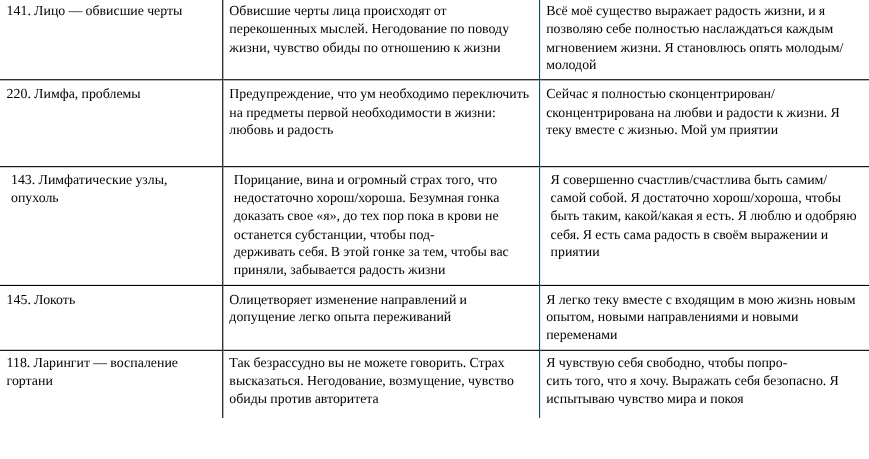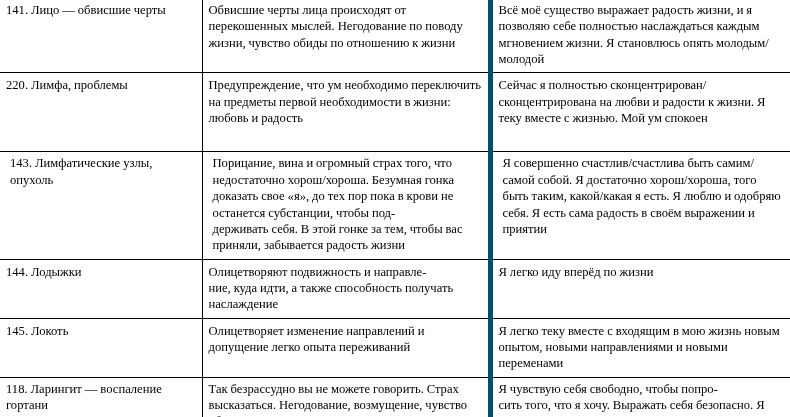--- a/index.html
+++ b/index.html
@@ -41,21 +41,21 @@
     border-top: none;
   }
   td.col-ailment {
     width: 202px;
     border-right: 1px solid #000000;
     padding-left: 7px;
     padding-right: 4px;
   }
   td.col-cause {
     width: 288px;
-    border-right: 5px solid #0c4a6e;
+    border-right: 1px solid #0c4a6e;
     padding-left: 8px;
     padding-right: 3px;
   }
   td.col-affirmation {
     width: 300px;
     padding-left: 9px;
     padding-right: 4px;
     margin-left: 48px;
   }
   .cell-text {
@@ -90,49 +90,37 @@
       </tr>
 
       <tr data-row="142">
         <td class="col-ailment">
             <span class="cell-text">220. Лимфа, проблемы</span>
           </td>
         <td class="col-cause">
             <span class="cell-text">Предупреждение, что ум необходимо переключить на предметы первой необходимости в жизни: любовь и радость</span>
           </td>
         <td class="col-affirmation">
-            <span class="cell-text">Сейчас я полностью сконцентрирован/ сконцентрирована на любви и радости к жизни. Я теку вместе с жизнью. Мой ум спокоен</span>
+            <span class="cell-text">Сейчас я полностью сконцентрирован/ сконцентрирована на любви и радости к жизни. Я теку вместе с жизнью. Мой ум приятии</span>
           </td>
       </tr>
 
       <tr data-row="143">
         <td class="col-ailment">
             <span class="cell-text">143. Лимфатические узлы, опухоль</span>
           </td>
         <td class="col-cause">
             <span class="cell-text">Порицание, вина и огромный страх того, что недостаточно хорош/хороша. Безумная гонка доказать свое «я», до тех пор пока в крови не останется субстанции, чтобы под-
 держивать себя. В этой гонке за тем, чтобы вас приняли, забывается радость жизни</span>
           </td>
         <td class="col-affirmation">
-            <span class="cell-text">Я совершенно счастлив/счастлива быть самим/самой собой. Я достаточно хорош/хороша, того быть таким, какой/какая я есть. Я люблю и одобряю себя. Я есть сама радость в своём выражении и приятии</span>
+            <span class="cell-text">Я совершенно счастлив/счастлива быть самим/самой собой. Я достаточно хорош/хороша, чтобы быть таким, какой/какая я есть. Я люблю и одобряю себя. Я есть сама радость в своём выражении и приятии</span>
           </td>
       </tr>
 
-      <tr data-row="144">
-        <td class="col-ailment">
-            <span class="cell-text">144. Лодыжки</span>
-          </td>
-        <td class="col-cause">
-            <span class="cell-text">Олицетворяют подвижность и направле-
-ние, куда идти, а также способность получать наслаждение</span>
-          </td>
-        <td class="col-affirmation">
-            <span class="cell-text">Я легко иду вперёд по жизни</span>
-          </td>
-      </tr>
 
       <tr data-row="145">
         <td class="col-ailment">
             <span class="cell-text">145. Локоть</span>
           </td>
         <td class="col-cause">
             <span class="cell-text">Олицетворяет изменение направлений и допущение легко опыта переживаний</span>
           </td>
         <td class="col-affirmation">
             <span class="cell-text">Я легко теку вместе с входящим в мою жизнь новым опытом, новыми направлениями и новыми переменами</span>

